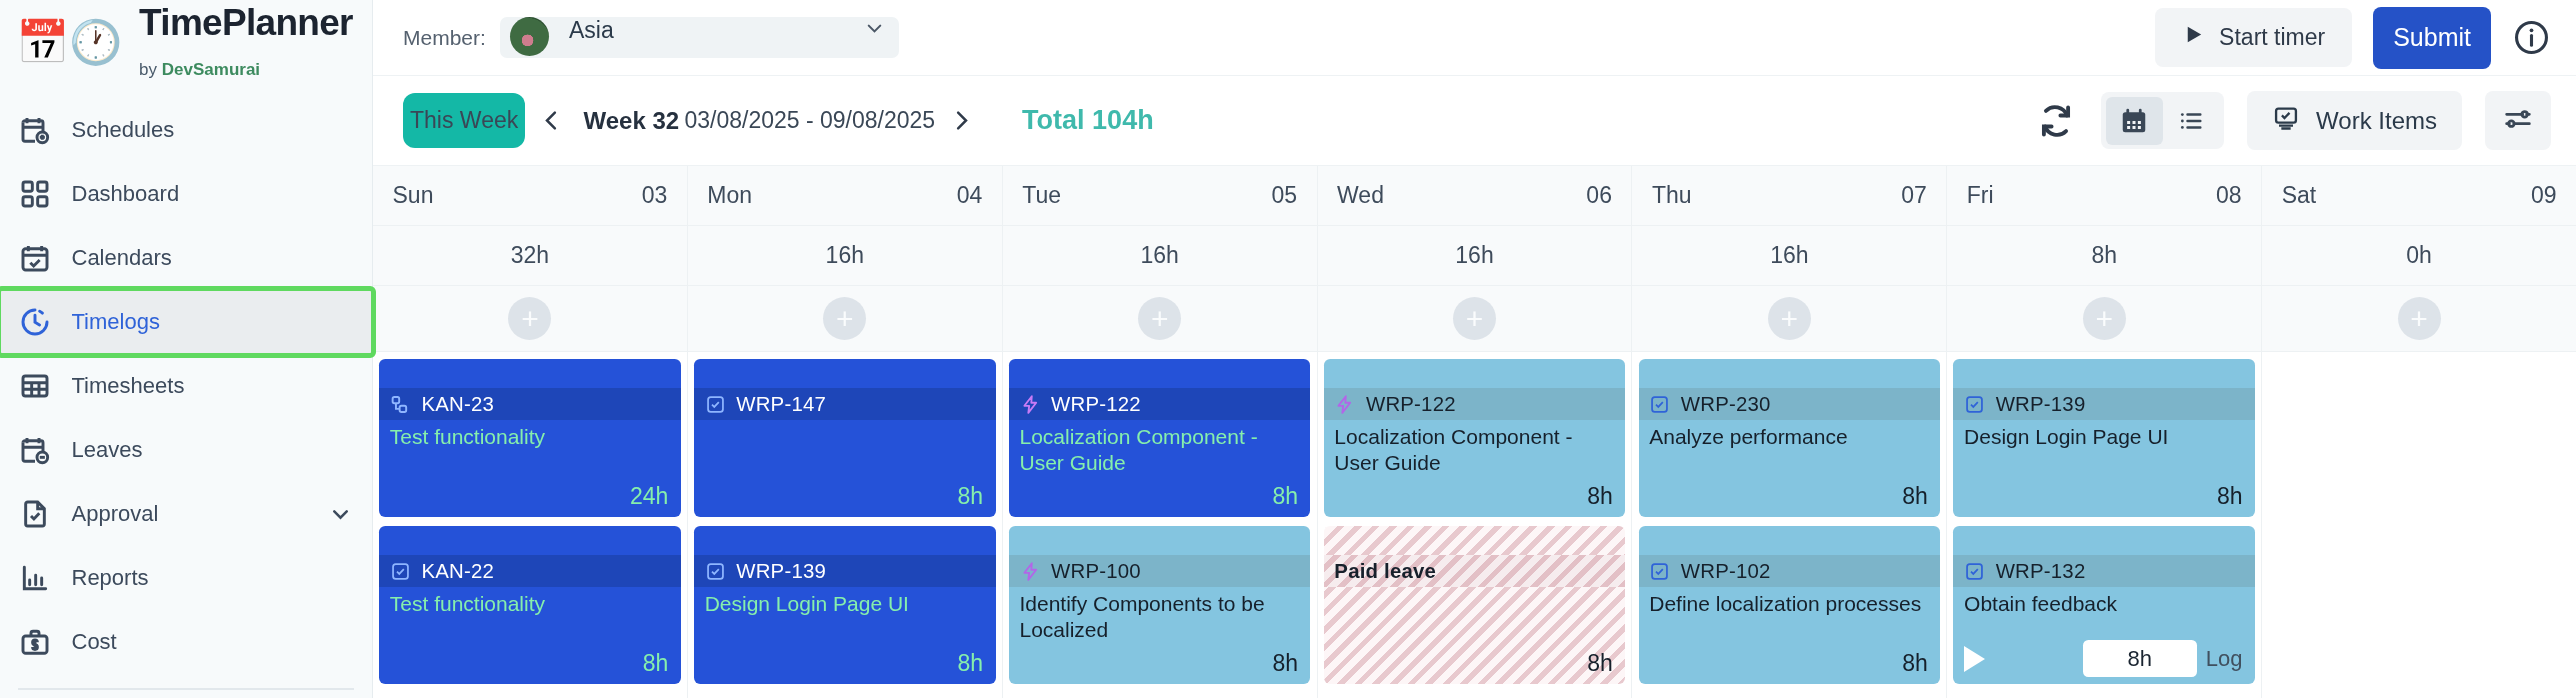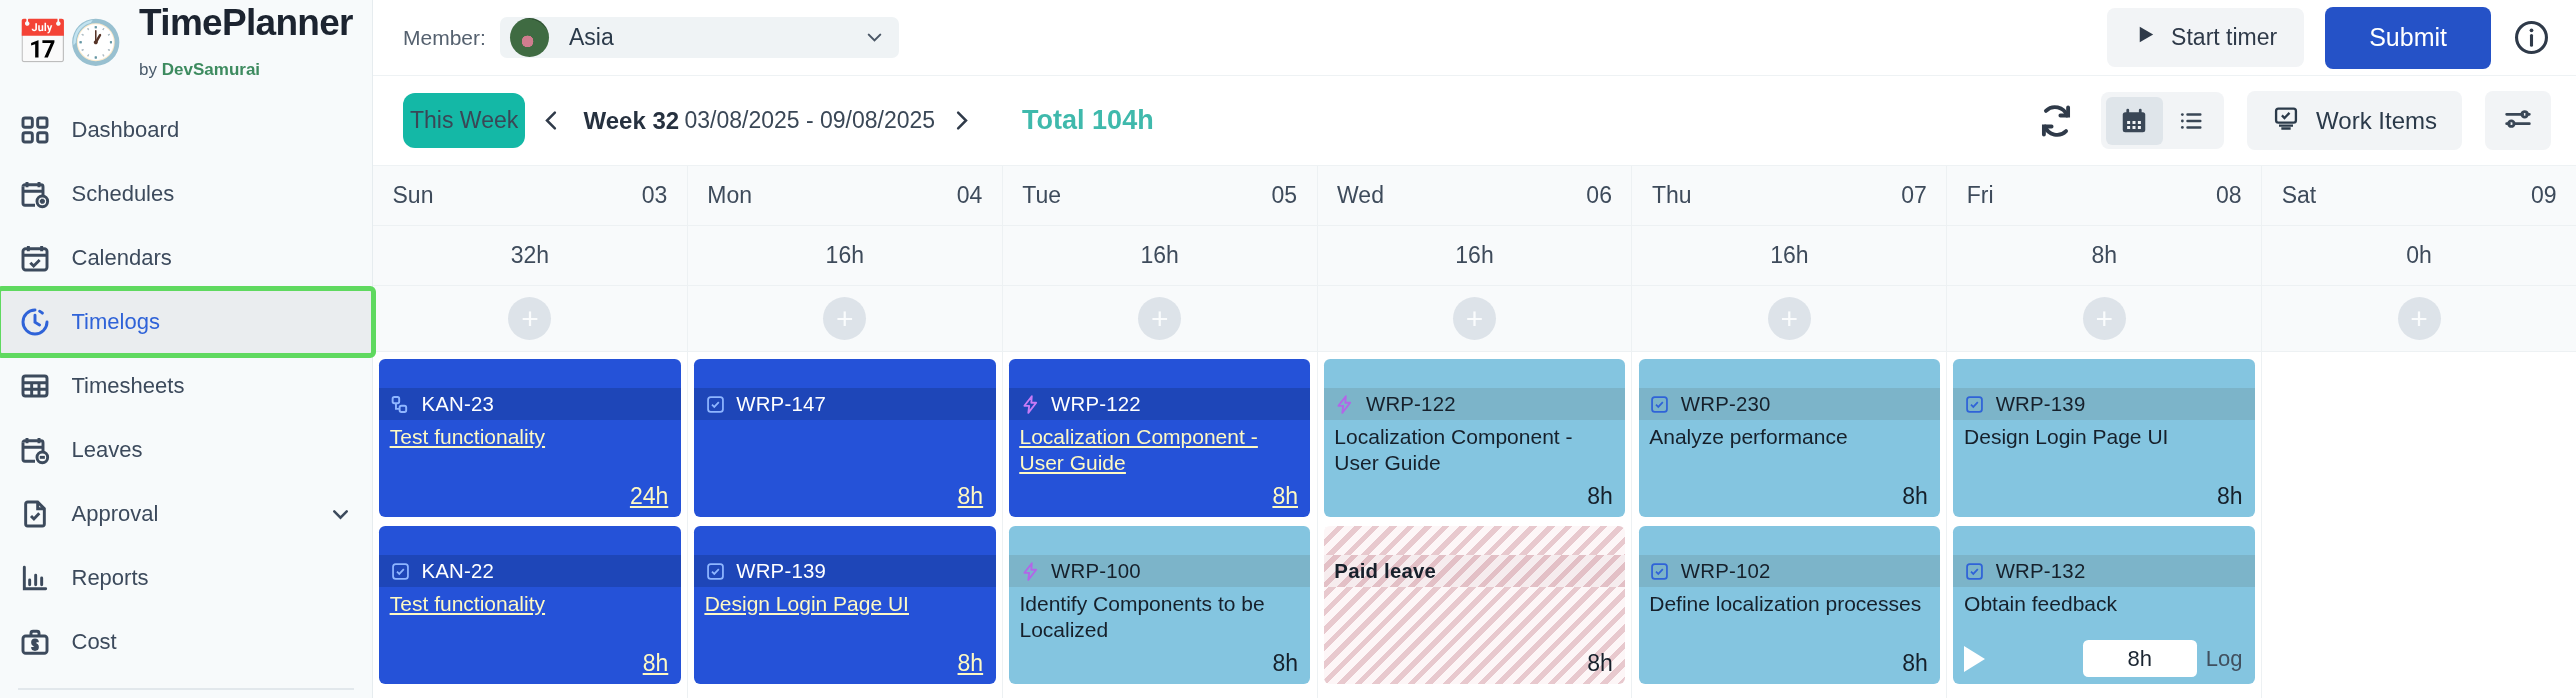--- a/index.html
+++ b/index.html
@@ -56,40 +56,40 @@
   
   .topbar {
     height: 76px; flex: 0 0 76px;
     display: flex; align-items: center;
     padding: 0 25px 0 30px;
     border-bottom: 1.8px solid #eef2f4;
     background: #fff;
   }
   .member-label { font-size: 21px; color: #55616f; margin-right: 14px; }
   .member-select {
-    display: flex; align-items: center;
+    display: flex; 
     width: 399px; height: 41px;
     background: #eff3f5; border-radius: 7px;
     padding: 0 12.4px 0 10.6px; cursor: pointer;
   }
   .avatar {
     width: 39px; height: 39px; border-radius: 50%;
     background: radial-gradient(circle at 45% 60%, #cf7d8e 0 18%, #3f6b42 19% 70%, #2f5333 71% 100%);
     flex: 0 0 39px; overflow: hidden;
   }
   .member-name { font-size: 23px; color: #2b3a4a; margin-left: 19.5px; }
   .caret { margin-left: auto; width: 23px; height: 23px; }
   .topbar-right { margin-left: auto; display: flex; align-items: center; gap: 21px; justify-content: flex-end; }
   .btn-timer {
     display: flex; align-items: center; gap: 14px;
     height: 59px; padding: 0 27px; border-radius: 8px;
     background: #f2f4f6; color: #2f3a49; font-size: 23px; cursor: pointer;
   }
   .btn-submit {
-    height: 62px; padding: 0 44px; border-radius: 8px;
+    height: 62px; padding: 0 20px; border-radius: 8px;
     background: #2552c7; color: #fff; font-size: 25px; font-weight: 500;
     display: flex; align-items: center; cursor: pointer;
   }
   .info-icon { width: 39px; height: 39px; cursor: pointer; }
 
   
   .toolbar {
     height: 90px; flex: 0 0 90px;
     display: flex; align-items: center;
     padding: 0 25px 0 30px;
@@ -178,21 +178,21 @@
     padding: 0 10.6px; font-size: 20.4px; margin-top: 29px;
   }
   .card .cbody { flex: 1; padding: 3.5px 10.6px 0 10.6px; }
   .card .ctitle { font-size: 21px; line-height: 1.28; }
   .card .chours {
     position: absolute; right: 12.4px; bottom: 7px;
     font-size: 23px;
   }
   .card.dark { background: #2552d8; }
   .card.dark .chead { background: #1e46b8; color: #fff; }
-  .card.dark .cbody, .card.dark .ctitle, .card.dark .chours { color: #fef9c3; text-decoration: underline; }
+  .card.dark .cbody, .card.dark .ctitle, .card.dark .chours { color: #86efac; }
   .card.light { background: #84c5e0; }
   .card.light .chead { background: #7cb4c9; color: #16202b; }
   .card.light .cbody, .card.light .ctitle, .card.light .chours { color: #16202b; }
   .card.leave {
     background-color: #fdf6f7;
     background-image: repeating-linear-gradient(-45deg, #e8c9ce 0 5.3px, #fdf6f7 5.3px 12.4px);
   }
   .card.leave .chead {
     background-color: #f3e7e9;
     background-image: repeating-linear-gradient(-45deg, #e3c0c6 0 5.3px, #f6ecee 5.3px 12.4px);
@@ -236,40 +236,40 @@
       <div class="brand-text">
         <div class="brand-title">TimePlanner</div>
         <div class="brand-sub"><span>by </span><b>DevSamurai</b></div>
       </div>
     </div>
 
     <nav class="nav">
       <div class="nav-item">
         <span class="ico">
           <svg viewBox="0 0 24 24" fill="none" stroke="#3c4a5c" stroke-width="2.2">
-              <rect x="3" y="3" width="7" height="7" rx="1.5"></rect>
-              <rect x="14" y="3" width="7" height="7" rx="1.5"></rect>
-              <rect x="3" y="14" width="7" height="7" rx="1.5"></rect>
-              <rect x="14" y="14" width="7" height="7" rx="1.5"></rect>
-            </svg>
-        </span>
-        <span class="nav-label">Dashboard</span>
-      </div>
-
-      <div class="nav-item">
-        <span class="ico">
-          <svg viewBox="0 0 24 24" fill="none" stroke="#3c4a5c" stroke-width="2.2">
               <path d="M3 6.5A1.5 1.5 0 0 1 4.5 5h12A1.5 1.5 0 0 1 18 6.5V13"></path>
               <path d="M3 6.5V19a1.5 1.5 0 0 0 1.5 1.5H12"></path>
               <path d="M6 3v4M15 3v4M3 10h15"></path>
               <circle cx="17.5" cy="17.5" r="4"></circle>
               <path d="M17.5 15.6v3.8M15.6 17.5h3.8"></path>
             </svg>
         </span>
         <span class="nav-label">Schedules</span>
+      </div>
+
+      <div class="nav-item">
+        <span class="ico">
+          <svg viewBox="0 0 24 24" fill="none" stroke="#3c4a5c" stroke-width="2.2">
+              <rect x="3" y="3" width="7" height="7" rx="1.5"></rect>
+              <rect x="14" y="3" width="7" height="7" rx="1.5"></rect>
+              <rect x="3" y="14" width="7" height="7" rx="1.5"></rect>
+              <rect x="14" y="14" width="7" height="7" rx="1.5"></rect>
+            </svg>
+        </span>
+        <span class="nav-label">Dashboard</span>
       </div>
 
       <div class="nav-item">
         <span class="ico">
           <svg viewBox="0 0 24 24" fill="none" stroke="#3c4a5c" stroke-width="2.2">
               <rect x="3" y="5" width="18" height="16" rx="2"></rect>
               <path d="M7 3v4M17 3v4M3 10h18M8.5 15.5l2.5 2.5 4.5-4.5"></path>
             </svg>
         </span>
         <span class="nav-label">Calendars</span>

